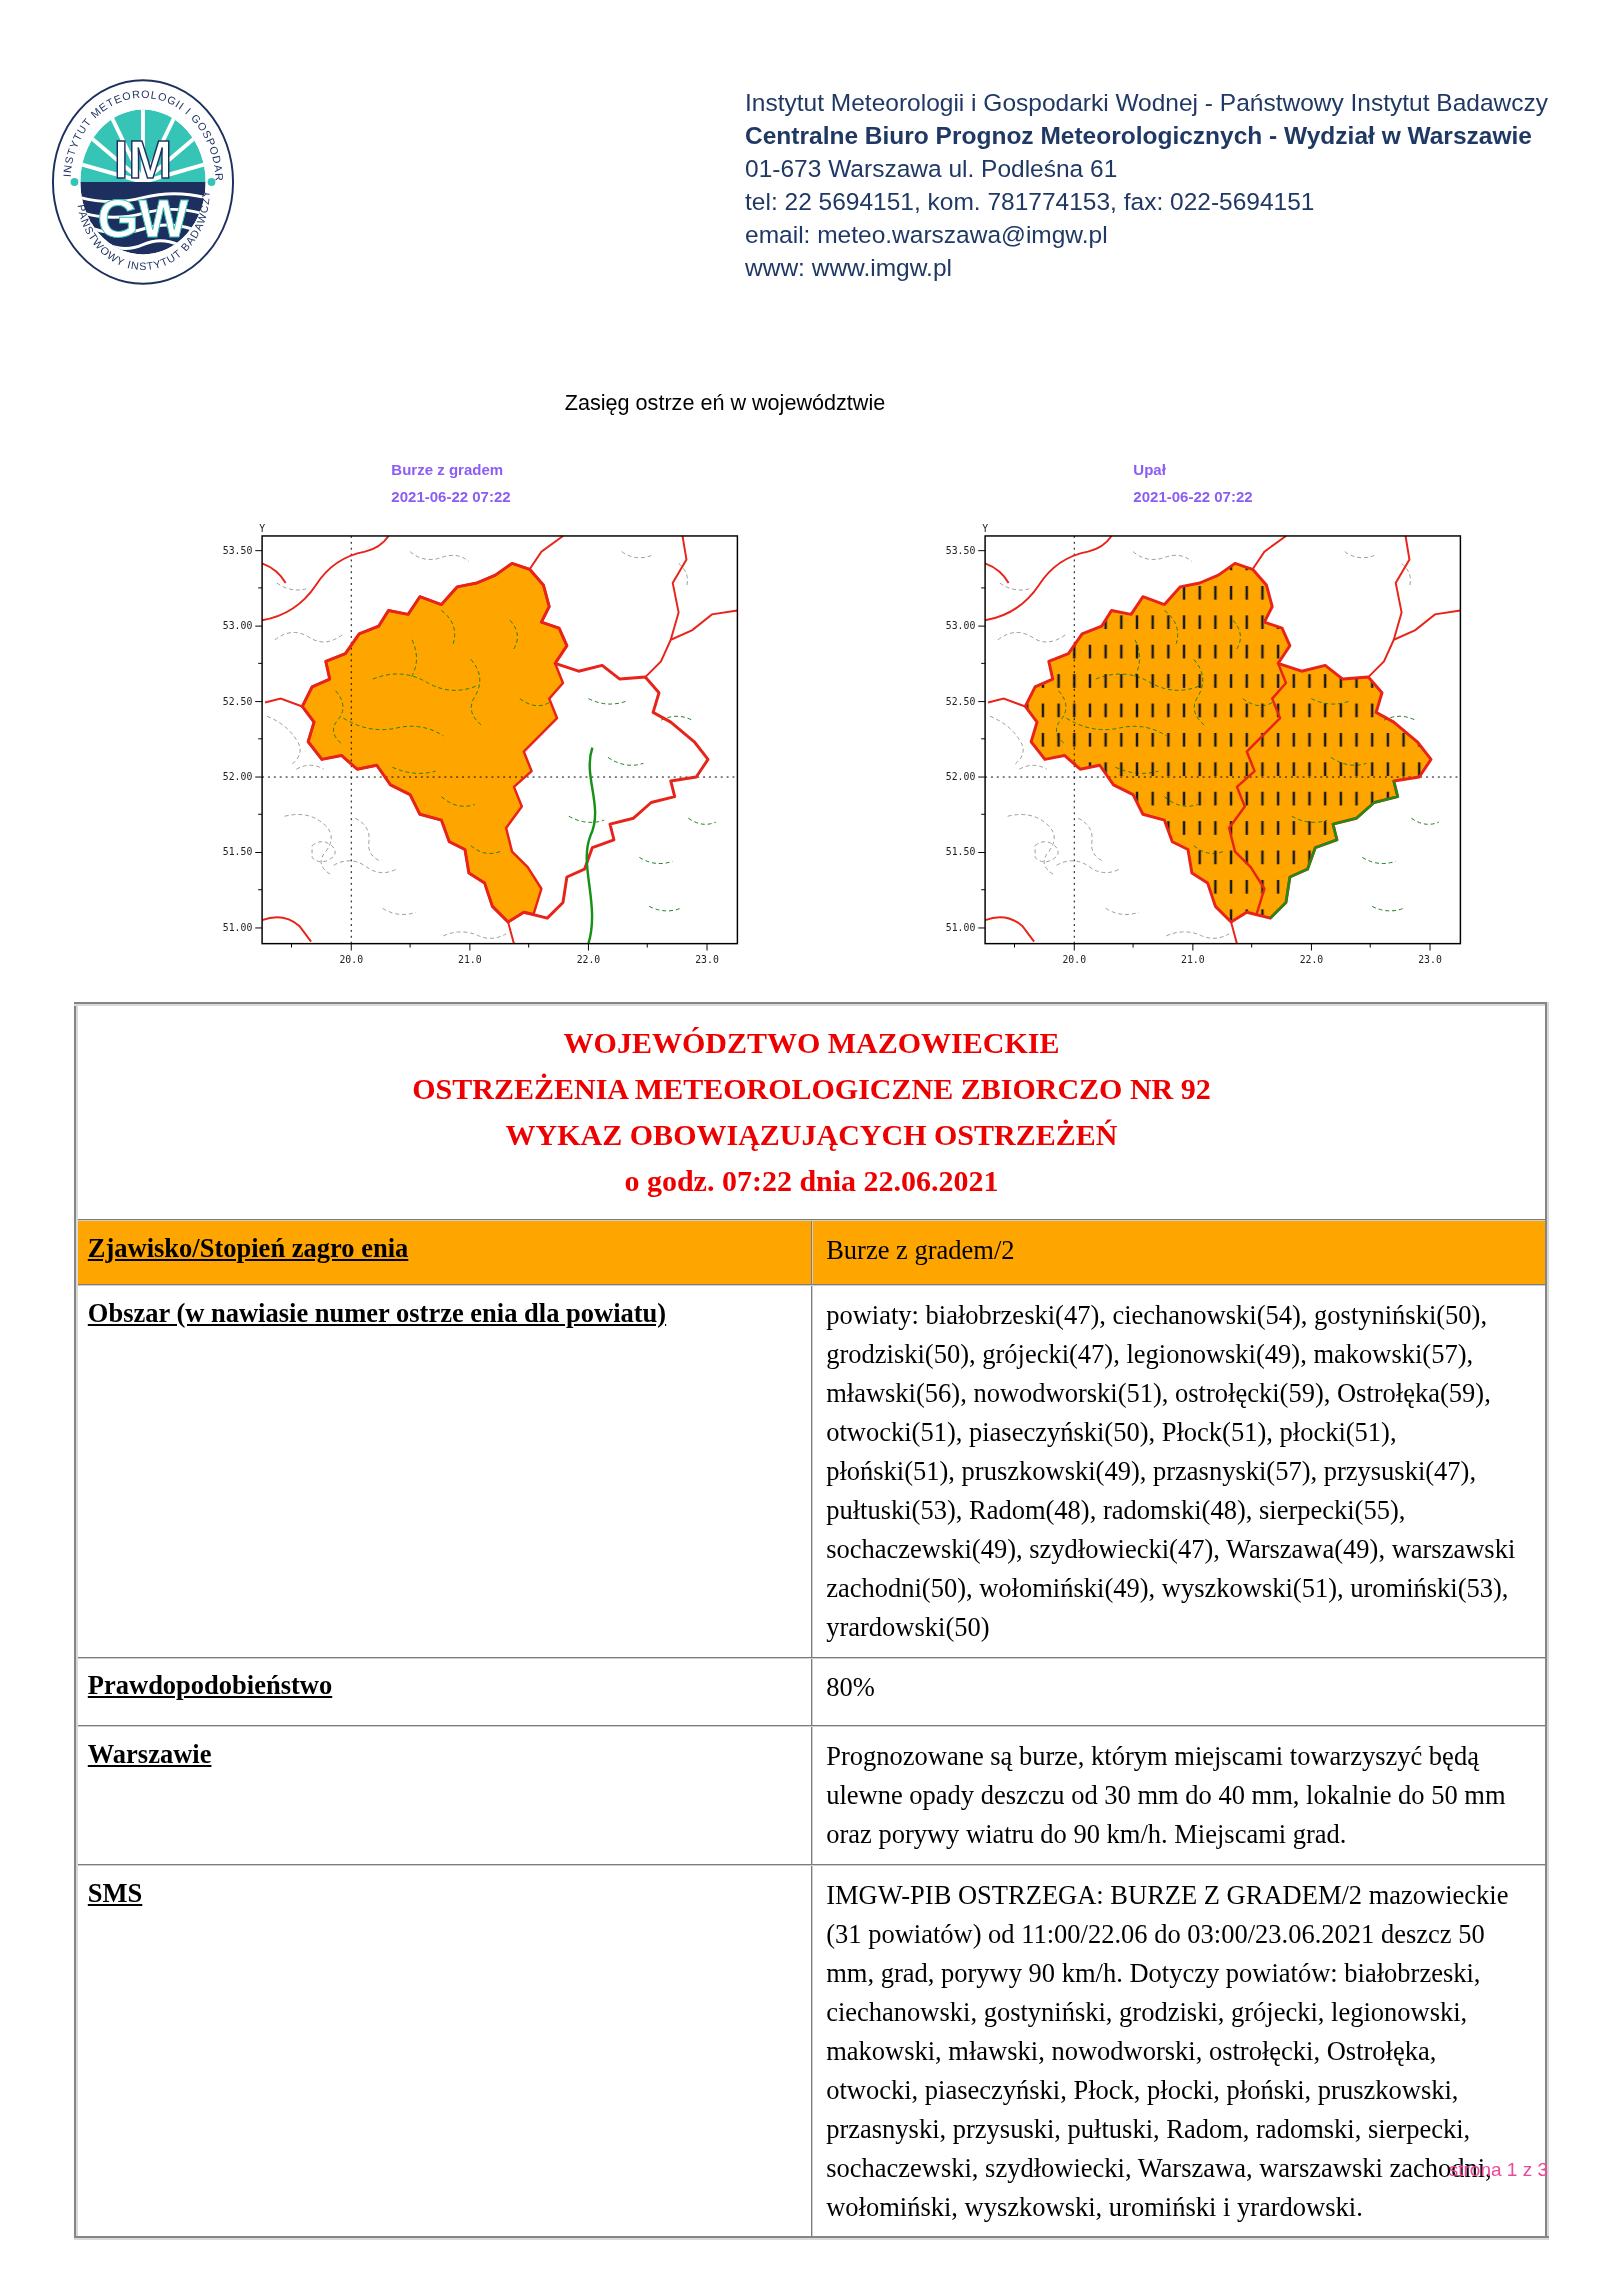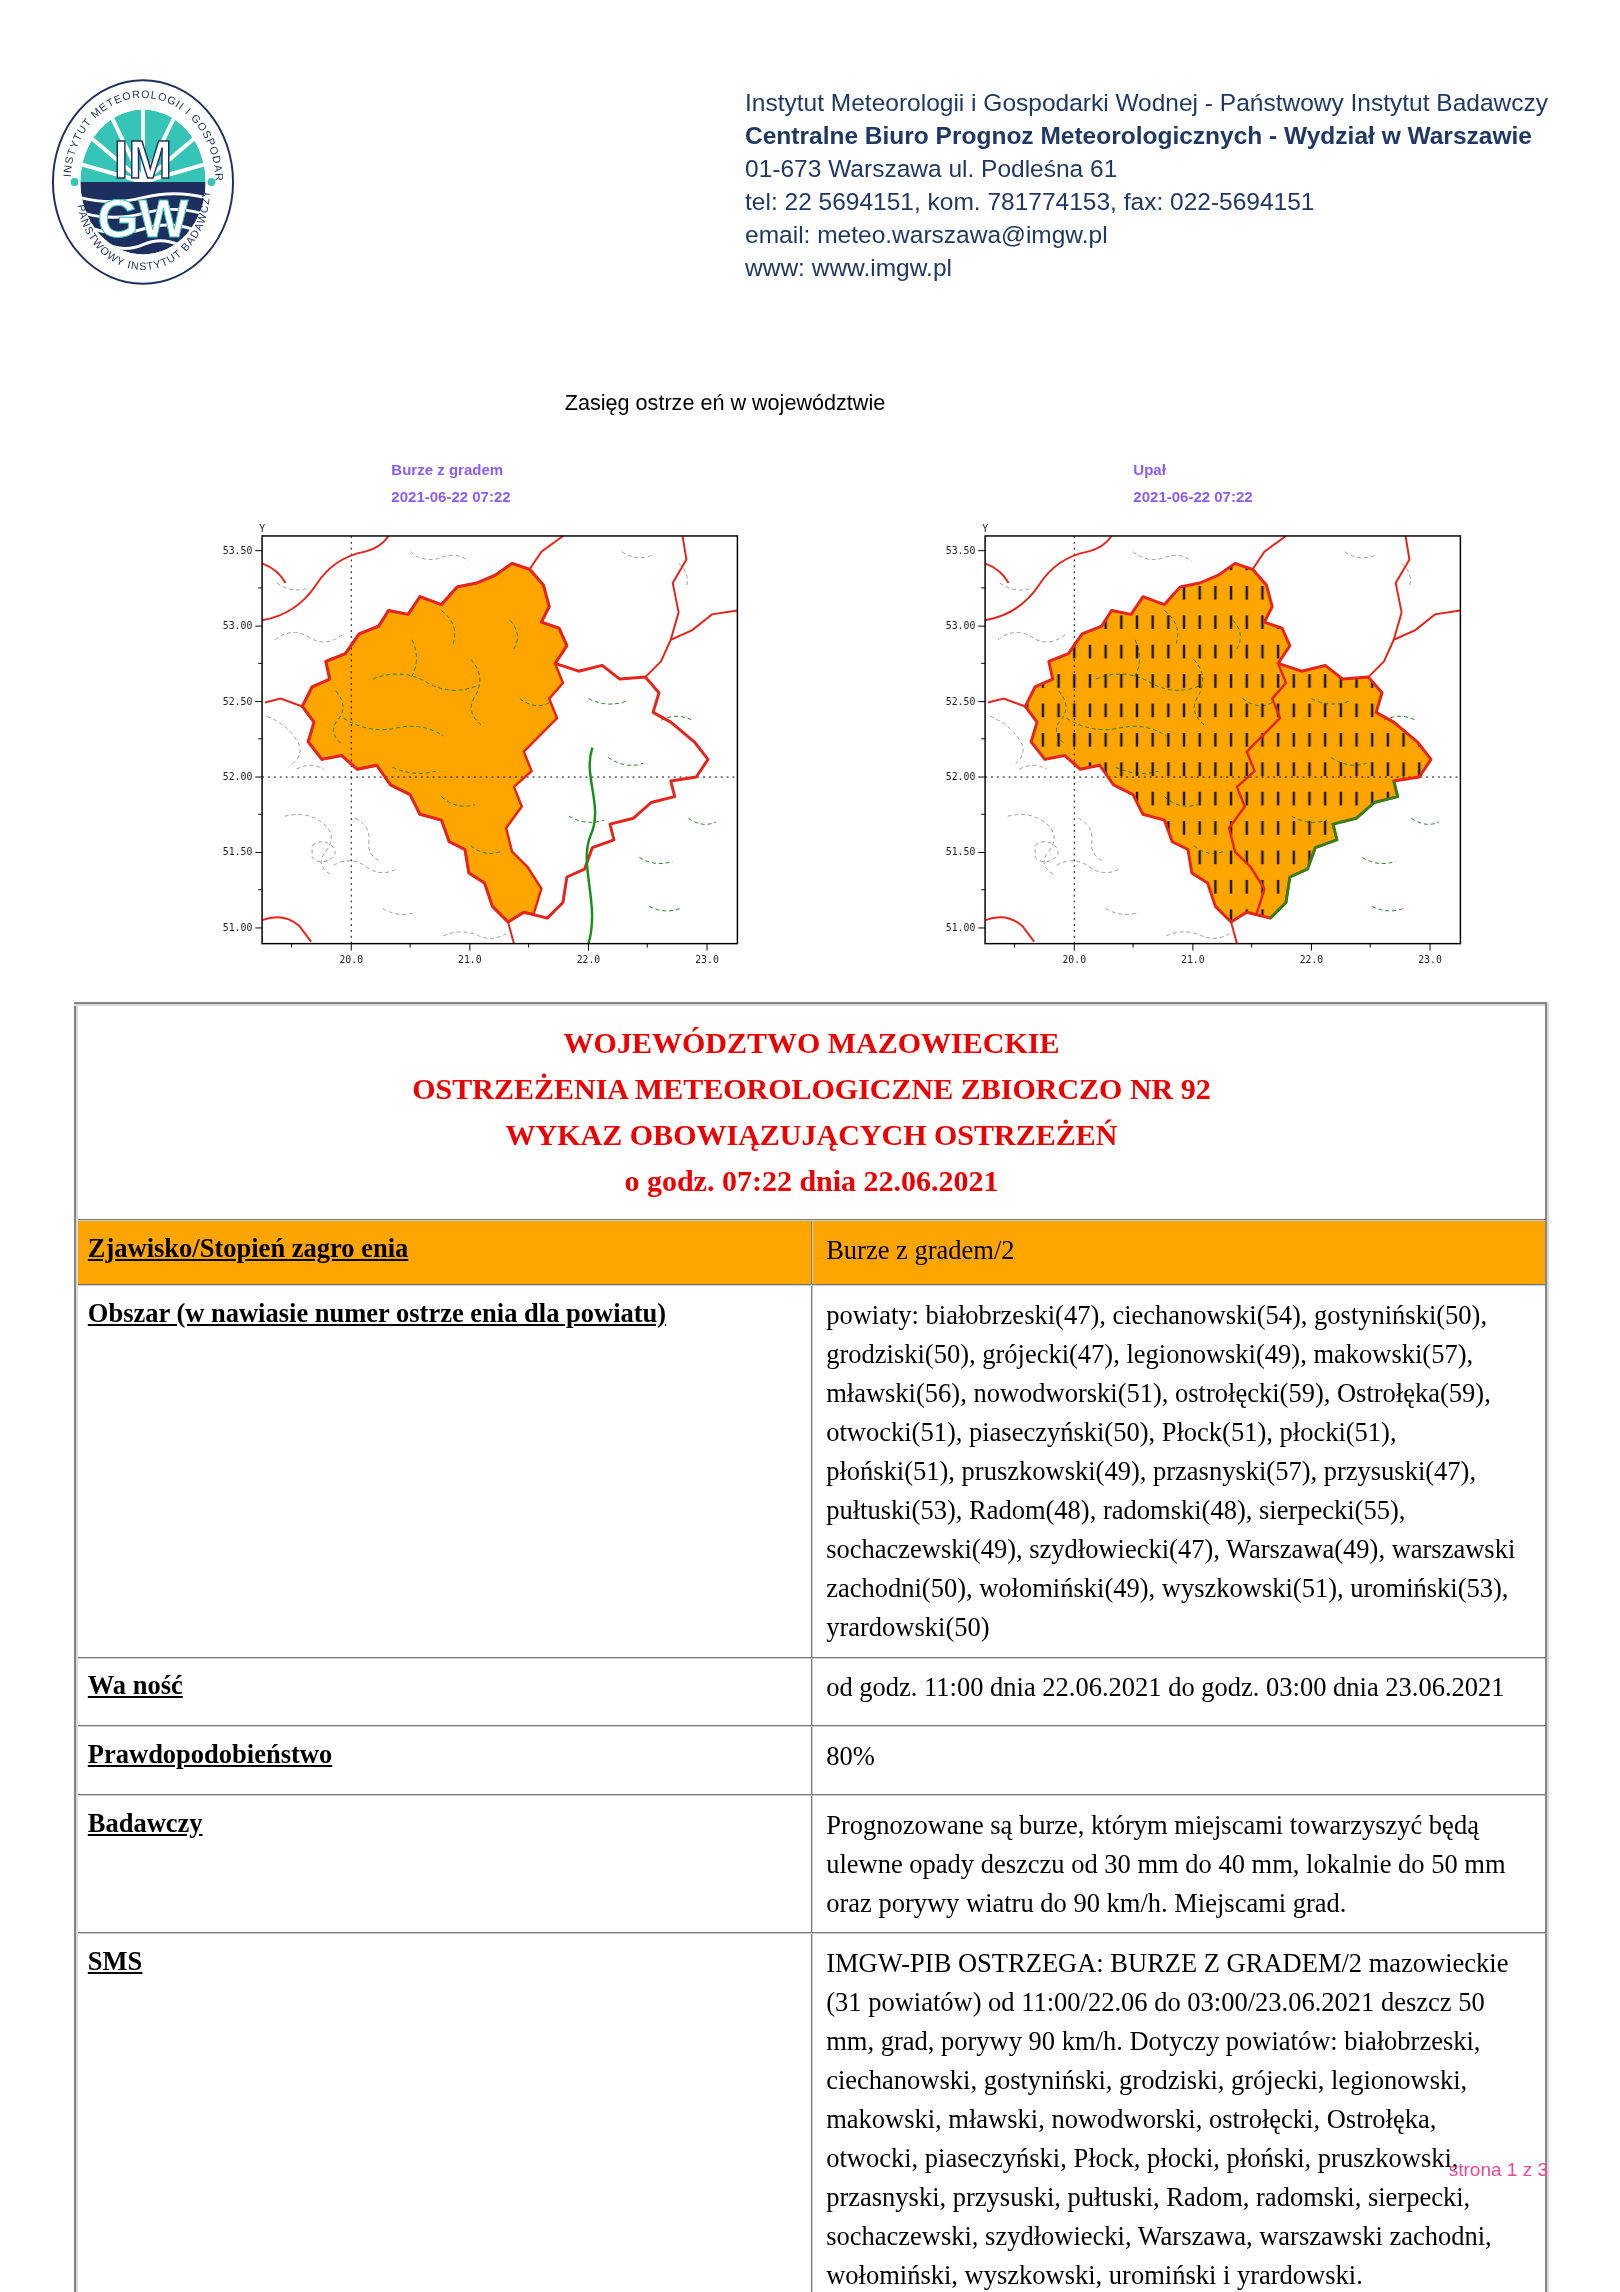--- a/index.html
+++ b/index.html
@@ -311,30 +311,26 @@
       </td>
     </tr>
     <tr class="head-row h-zjawisko">
       <td class="label-cell">Zjawisko/Stopień zagro enia</td>
       <td class="value-cell">Burze z gradem/2</td>
     </tr>
     <tr class="h-obszar">
       <td class="label-cell">Obszar (w nawiasie numer ostrze enia dla powiatu)</td>
       <td class="value-cell">powiaty: białobrzeski(47), ciechanowski(54), gostyniński(50), grodziski(50), grójecki(47), legionowski(49), makowski(57), mławski(56), nowodworski(51), ostrołęcki(59), Ostrołęka(59), otwocki(51), piaseczyński(50), Płock(51), płocki(51), płoński(51), pruszkowski(49), przasnyski(57), przysuski(47), pułtuski(53), Radom(48), radomski(48), sierpecki(55), sochaczewski(49), szydłowiecki(47), Warszawa(49), warszawski zachodni(50), wołomiński(49), wyszkowski(51),  uromiński(53),  yrardowski(50)</td>
     </tr>
-    <tr class="h-waznosc">
-      <td class="label-cell">Wa ność</td>
-      <td class="value-cell">od godz. 11:00 dnia 22.06.2021 do godz. 03:00 dnia 23.06.2021</td>
-    </tr>
     <tr class="h-prawd">
       <td class="label-cell">Prawdopodobieństwo</td>
       <td class="value-cell">80%</td>
     </tr>
     <tr class="h-przebieg">
-      <td class="label-cell">Badawczy</td>
+      <td class="label-cell">Warszawie</td>
       <td class="value-cell">Prognozowane są burze, którym miejscami towarzyszyć będą ulewne opady deszczu od 30 mm do 40 mm, lokalnie do 50 mm oraz porywy wiatru do 90 km/h. Miejscami grad.</td>
     </tr>
     <tr class="h-sms">
       <td class="label-cell">SMS</td>
       <td class="value-cell">IMGW-PIB OSTRZEGA: BURZE Z GRADEM/2 mazowieckie (31 powiatów) od 11:00/22.06 do 03:00/23.06.2021 deszcz 50 mm, grad, porywy 90 km/h. Dotyczy powiatów: białobrzeski, ciechanowski, gostyniński, grodziski, grójecki, legionowski, makowski, mławski, nowodworski, ostrołęcki, Ostrołęka, otwocki, piaseczyński, Płock, płocki, płoński, pruszkowski, przasnyski, przysuski, pułtuski, Radom, radomski, sierpecki, sochaczewski, szydłowiecki, Warszawa, warszawski zachodni, wołomiński, wyszkowski,  uromiński i  yrardowski.</td>
     </tr>
 
   </tbody>
     </table>
 

